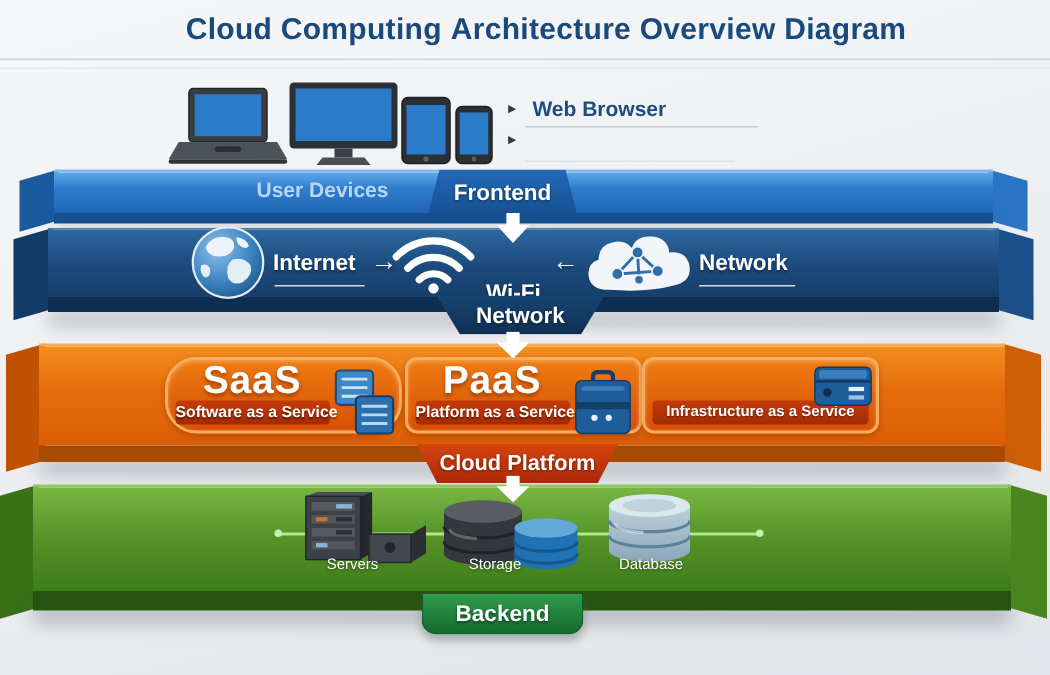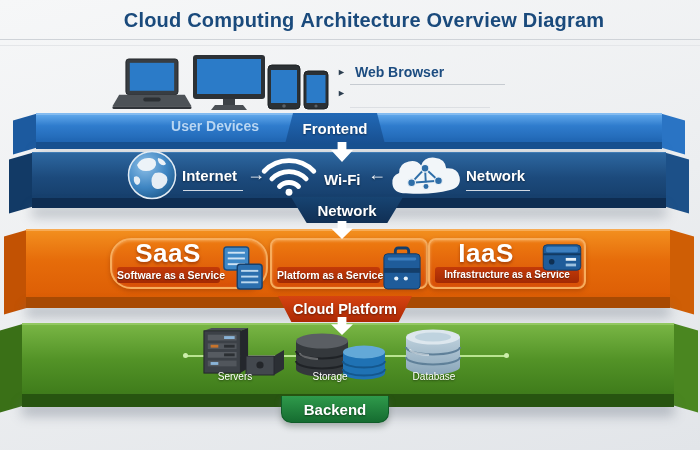--- a/index.html
+++ b/index.html
@@ -186,21 +186,21 @@
     <div class="abs flow-arrow" style="left:247px;top:164px;z-index:15;">→</div>
 
     <div class="abs" style="left:258px;top:155px;z-index:15;">
       <svg width="62" height="42" viewBox="0 0 64 44">
         <path d="M6 17 A36 36 0 0 1 58 17" stroke="#fff" stroke-width="5" fill="none" stroke-linecap="round"></path>
         <path d="M14 25 A25 25 0 0 1 50 25" stroke="#fff" stroke-width="5" fill="none" stroke-linecap="round"></path>
         <path d="M22 33 A14 14 0 0 1 42 33" stroke="#fff" stroke-width="5" fill="none" stroke-linecap="round"></path>
         <circle cx="32" cy="39" r="3.6" fill="#fff"></circle>
       </svg>
     </div>
-    <div class="abs band-label" style="left:324px;top:171px;z-index:15;text-align:center;">Wi-Fi</div>
+    <div class="abs band-label" style="left:324px;top:187px;z-index:15;text-align:center;">Wi-Fi</div>
     <div class="abs flow-arrow" style="left:368px;top:164px;z-index:15;">←</div>
 
     <div class="abs" style="left:388px;top:151px;z-index:15;">
       <svg width="76" height="48" viewBox="0 0 78 50">
         <path d="M18 44 Q5 44 4 34 Q3 26 11 23 Q11 13 21 11 Q29 9 34 15 Q37 6 48 7 Q59 8 60 18 Q72 17 74 27 Q76 38 63 41 Q45 46 18 44 Z" fill="#f2f6f9"></path>
         <g stroke="#2e6ea8" stroke-width="2">
           <line x1="38" y1="18" x2="24" y2="33"></line>
             <line x1="38" y1="18" x2="52" y2="31"></line>
           <line x1="24" y1="33" x2="52" y2="31"></line>
             <line x1="38" y1="18" x2="39" y2="37"></line>
@@ -238,35 +238,35 @@
           <line x1="6" y1="20" x2="24" y2="20" stroke="#cfe3f4" stroke-width="2"></line>
           <rect x="16" y="20" width="26" height="26" rx="3" fill="#2c6fae" stroke="#16406c" stroke-width="1.5"></rect>
           <line x1="20" y1="27" x2="38" y2="27" stroke="#bcd8ee" stroke-width="2"></line>
           <line x1="20" y1="33" x2="38" y2="33" stroke="#bcd8ee" stroke-width="2"></line>
           <line x1="20" y1="39" x2="38" y2="39" stroke="#bcd8ee" stroke-width="2"></line>
         </svg>
       </div>
     </div>
 
     <div class="svc-box svc-1" style="left:270px;">
+      <div class="svc-abbr">PaaS</div>
       <div class="svc-name">Platform as a Service</div>
       <div class="svc-icon">
         <svg width="40" height="48" viewBox="0 0 42 50">
           <path d="M14 9 V6 a3 3 0 0 1 3-3 h8 a3 3 0 0 1 3 3 v3" fill="none" stroke="#143e6a" stroke-width="3"></path>
           <rect x="2" y="9" width="38" height="37" rx="4" fill="#1f5c9a" stroke="#123a63"></rect>
           <rect x="6" y="13" width="30" height="3" rx="1.5" fill="#3c7fc0"></rect>
           <rect x="2" y="24" width="38" height="5" fill="#143e6a"></rect>
           <circle cx="15" cy="35" r="2.2" fill="#e8f1f8"></circle>
             <circle cx="25" cy="35" r="2.2" fill="#e8f1f8"></circle>
         </svg>
       </div>
     </div>
 
     <div class="svc-box svc-2" style="left:428px;">
-      <div class="svc-abbr">IaaS</div>
       <div class="svc-name">Infrastructure as a Service</div>
       <div class="svc-icon">
         <svg width="40" height="30" viewBox="0 0 42 32">
           <rect x="1" y="3" width="40" height="27" rx="4" fill="#1f5c9a" stroke="#123a63"></rect>
           <rect x="4" y="5" width="34" height="6" rx="2" fill="#3c7fc0"></rect>
           <line x1="1" y1="13" x2="41" y2="13" stroke="#123a63" stroke-width="2"></line>
           <rect x="25" y="17" width="11" height="3" fill="#e8f1f8"></rect>
           <rect x="25" y="23" width="11" height="3" fill="#9cc1e0"></rect>
           <circle cx="10" cy="21" r="3" fill="#0e2f52"></circle>
         </svg>

